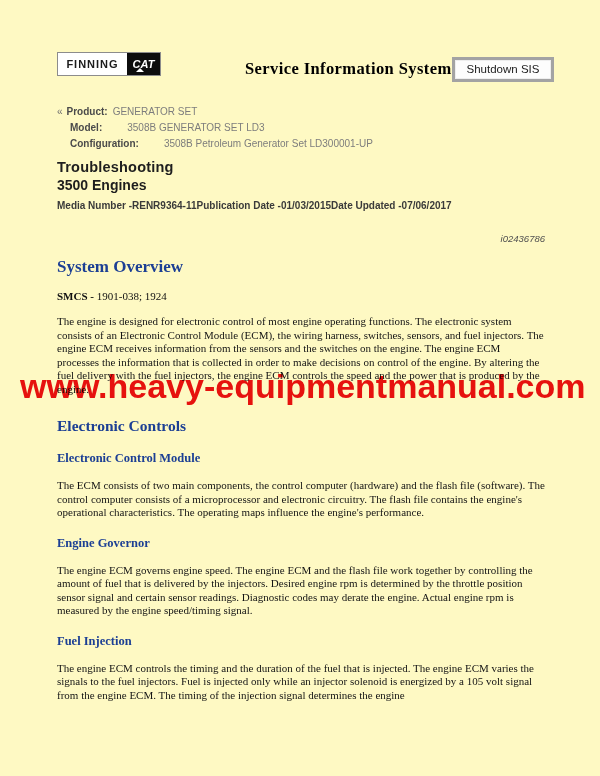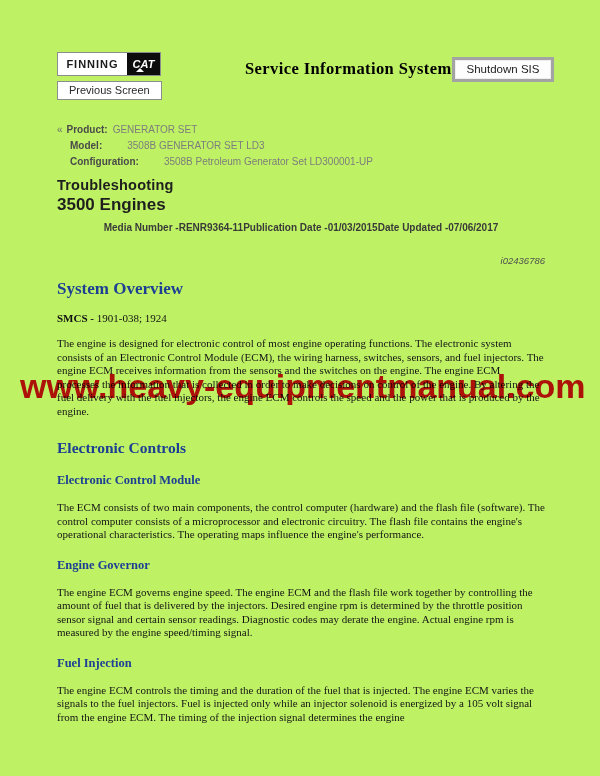--- a/index.html
+++ b/index.html
@@ -11,21 +11,21 @@
   body{
     width:600px;height:776px;
     font-family:"Liberation Sans",sans-serif;
     color:#111;
     position:relative;
     overflow:hidden;
   }
   .page{
     position:relative;
     width:600px;height:776px;
-    background:#bef264;
+    background:#fef9c3;
     padding:52px 55px 0 57px;
   }
   
   .header-row{
     display:flex;
     align-items:flex-start;
   }
   .logo-col{width:150px;flex:0 0 150px;}
   .logo-box{
     display:flex;align-items:stretch;
@@ -102,25 +102,25 @@
   }
   .product-label{font-weight:bold;color:#4a4a4a;margin-right:5px;white-space:nowrap;}
   .product-value{color:#7d7d7d;white-space:nowrap;}
   
   .doc-title{
     margin-top:7px;
     font-size:14.5px;font-weight:bold;color:#1e1e1e;letter-spacing:.2px;
   }
   .doc-subtitle{
     margin-top:2px;
-    font-size:17px;font-weight:bold;color:#1e1e1e;
+    font-size:14px;font-weight:bold;color:#1e1e1e;
   }
   .media-row{
     margin-top:7px;
-    display:flex;justify-content:center;
+    display:flex;justify-content:flex-start;
     font-size:10px;font-weight:bold;color:#3a3a3a;
   }
   .doc-id{
     margin-top:22px;
     text-align:right;
     font-size:9.5px;color:#4f4f4f;font-style:italic;
   }
   
   .article{font-family:"Liberation Serif",serif;}
   h1.sec{
@@ -175,21 +175,20 @@
 
   <div class="header-row">
     <div class="logo-col">
       <div class="logo-box">
         <span class="logo-finning">FINNING</span>
         <span class="logo-cat">
           <span>CAT</span>
           <span class="cat-triangle"></span>
         </span>
       </div>
-      <button class="prev-btn">Previous Screen</button>
     </div>
     <div class="title-col">
       <span class="sis-title">Service Information System</span>
     </div>
     <button class="shutdown-btn">Shutdown SIS</button>
   </div>
 
   <div class="product-block">
     <div class="product-row">
       <span class="collapse-icon">«</span>

